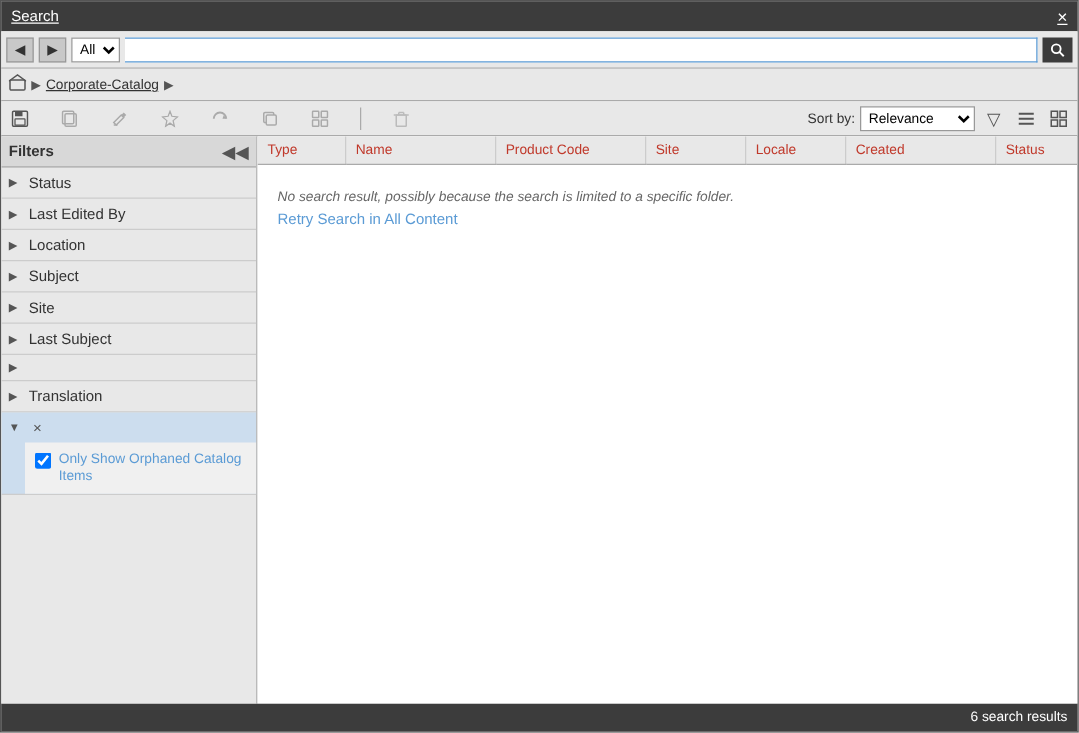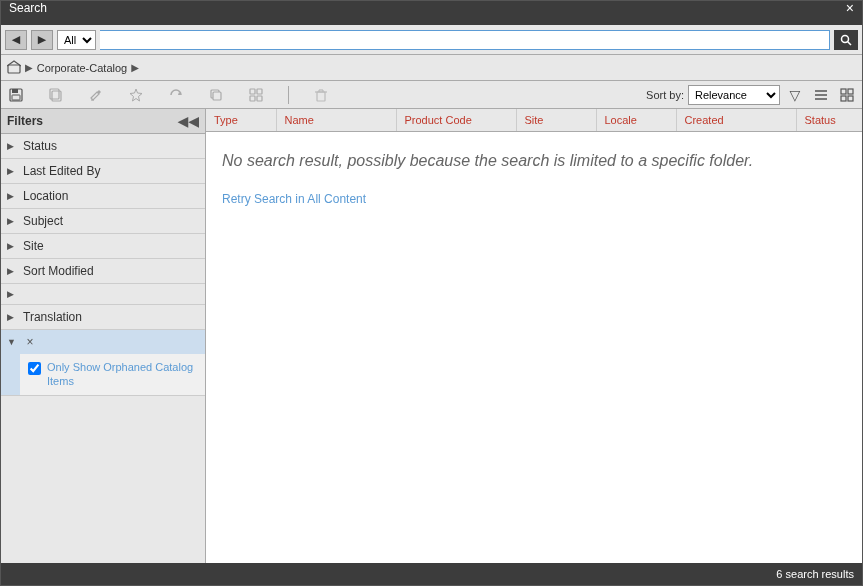--- a/index.html
+++ b/index.html
@@ -1,34 +1,34 @@
 <!DOCTYPE html>
 <html><head>
   <meta charset="utf-8">
   <style>
     * { margin: 0; padding: 0; box-sizing: border-box; }
     body { font-family: Arial, sans-serif; font-size: 12px; background: #3c3c3c; width: 863px; height: 586px; overflow: hidden; }
 
     .window { width: 863px; height: 586px; background: #f0f0f0; display: flex; flex-direction: column; border: 1px solid #555; }
 
-    .title-bar { background: #3c3c3c; color: #fff; height: 24px; display: flex; align-items: flex-start; padding: 0 8px; justify-content: space-between; flex-shrink: 0; }
+    .title-bar { background: #3c3c3c; color: #fff; height: 24px; display: flex; align-items: center; padding: 12px 8px; justify-content: space-between; flex-shrink: 0; text-decoration: underline; }
     .title-bar-left { display: flex; align-items: center; gap: 6px; font-size: 12px; }
     .title-bar-close { color: #fff; font-size: 14px; cursor: pointer; background: none; border: none; line-height: 1; }
 
     .nav-bar { background: #e8e8e8; height: 30px; display: flex; align-items: center; padding: 0 4px; gap: 4px; border-bottom: 1px solid #aaa; flex-shrink: 0; }
     .nav-btn { background: #c8c8c8; border: 1px solid #999; width: 22px; height: 20px; cursor: pointer; display: flex; align-items: center; justify-content: center; font-size: 11px; color: #333; }
     .nav-dropdown { display: flex; align-items: center; }
     .nav-dropdown select { height: 20px; font-size: 11px; border: 1px solid #999; background: #fff; padding: 0 2px; }
     .nav-search { flex: 1; height: 20px; border: 1px solid #5b9bd5; border-left: none; background: #fff; padding: 0 4px; font-size: 11px; outline: none; }
     .nav-search-btn { background: #3c3c3c; border: none; width: 24px; height: 20px; cursor: pointer; color: #fff; display: flex; align-items: center; justify-content: center; }
 
     .breadcrumb-bar { background: #e8e8e8; height: 26px; display: flex; align-items: center; padding: 0 6px; gap: 4px; border-bottom: 1px solid #aaa; flex-shrink: 0; }
     .breadcrumb-icon { font-size: 11px; color: #555; }
     .breadcrumb-arrow { color: #555; font-size: 10px; }
-    .breadcrumb-text { font-size: 11px; color: #333; }
+    .breadcrumb-text { font-size: 11px; color: #333; text-decoration: underline; }
 
     .toolbar { background: #e8e8e8; height: 28px; display: flex; align-items: center; padding: 0 4px; gap: 18px; border-bottom: 1px solid #aaa; flex-shrink: 0; }
     .tool-btn { background: transparent; border: 1px solid transparent; width: 22px; height: 22px; cursor: pointer; display: flex; align-items: center; justify-content: center; font-size: 13px; color: #555; }
     .tool-btn.disabled { color: #bbb; cursor: default; }
     .tool-separator { width: 1px; height: 18px; background: #aaa; margin: 0 3px; }
     .sort-section { margin-left: auto; display: flex; align-items: center; gap: 4px; font-size: 11px; color: #333; }
     .sort-select { height: 20px; font-size: 11px; border: 1px solid #999; background: #fff; padding: 0 2px; }
     .view-btn { background: transparent; border: 1px solid transparent; width: 22px; height: 22px; cursor: pointer; display: flex; align-items: center; justify-content: center; font-size: 14px; color: #555; }
 
     .main-content { display: flex; flex: 1; overflow: hidden; }
@@ -49,21 +49,21 @@
     .filter-content { padding: 6px 8px; background: #f0f0f0; margin-left: 19px; }
     .filter-checkbox { display: flex; align-items: flex-start; gap: 6px; }
     .filter-checkbox input { margin-top: 2px; }
     .filter-checkbox label { font-size: 11px; color: #5b9bd5; cursor: pointer; line-height: 1.3; }
 
     .results-panel { flex: 1; background: #fff; display: flex; flex-direction: column; overflow: hidden; }
     .results-table { width: 100%; border-collapse: collapse; }
     .results-table th { background: #e8e8e8; border-bottom: 1px solid #aaa; border-right: 1px solid #ccc; padding: 5px 8px; font-size: 11px; color: #c0392b; font-weight: normal; text-align: left; cursor: pointer; white-space: nowrap; margin-top: 24px; }
     .results-table th:last-child { border-right: none; }
     .no-results { padding: 20px 16px; }
-    .no-results-text { font-size: 16px; color: #666; font-style: italic; margin-bottom: 22px; }
+    .no-results-text { font-size: 11px; color: #666; font-style: italic; margin-bottom: 4px; }
     .retry-link { font-size: 12px; color: #5b9bd5; cursor: pointer; }
 
     .status-bar { background: #3c3c3c; color: #fff; height: 22px; display: flex; align-items: center; justify-content: flex-end; padding: 0 8px; font-size: 11px; flex-shrink: 0; }
     .col-type { width: 70px; }
     .col-name { width: 120px; }
     .col-productcode { width: 120px; }
     .col-site { width: 80px; }
     .col-locale { width: 80px; }
     .col-created { width: 120px; }
     .col-status { width: auto; }
@@ -232,21 +232,21 @@
       <div class="filter-item">
         <div class="filter-item-header">
           <span class="filter-arrow">▶</span>
           <span class="filter-label">Site</span>
         </div>
       </div>
 
       <div class="filter-item">
         <div class="filter-item-header">
           <span class="filter-arrow">▶</span>
-          <span class="filter-label">Sort Modified</span>
+          <span class="filter-label">Last Subject</span>
         </div>
       </div>
 
       <div class="filter-item">
         <div class="filter-item-header">
           <span class="filter-arrow">▶</span>
         </div>
       </div>
 
       <div class="filter-item">

